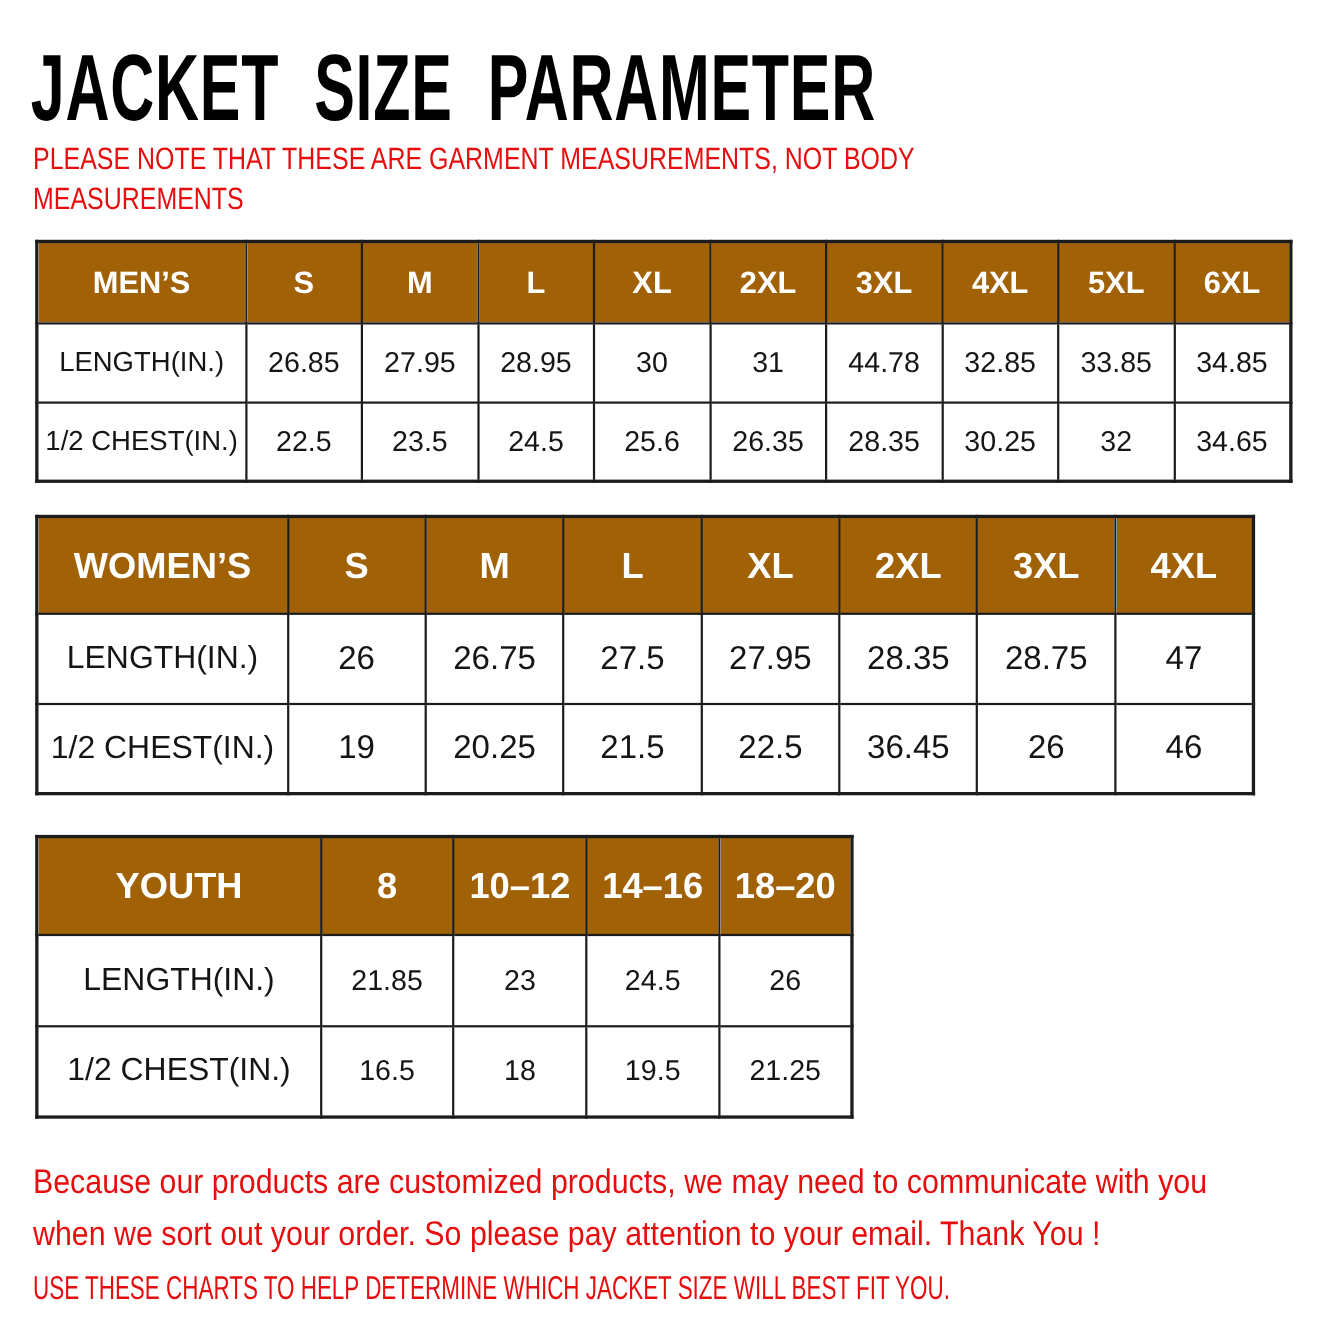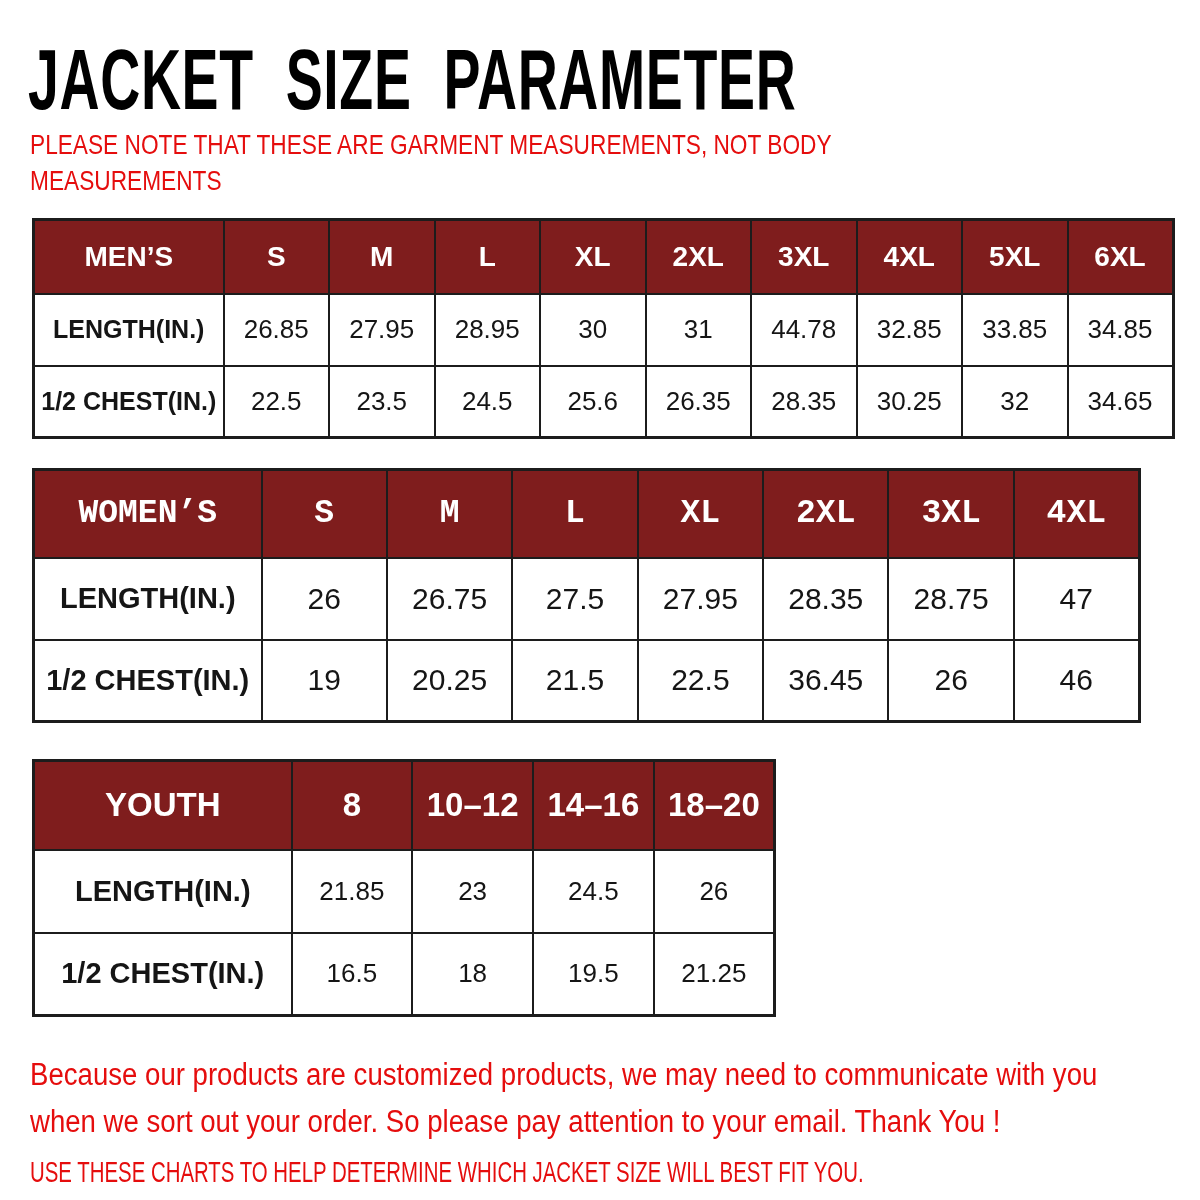--- a/index.html
+++ b/index.html
@@ -57,41 +57,41 @@
   }
   table.size-table th,
   table.size-table td {
     border: 2px solid #1c1c1c;
     text-align: center;
     vertical-align: middle;
     padding: 0;
     overflow: hidden;
   }
   table.size-table th {
-    background: #7f1d1d;
+    background: #a16207;
     color: #ffffff;
     font-weight: 700;
   }
   table.size-table td { color: #151515; }
   table.size-table td.row-label {
-    font-weight: 700;
+    font-weight: 400;
     white-space: nowrap;
   }
 
   
   #mens-table { left: 32px; top: 197px; width: 1140px; }
   #mens-table thead tr { height: 74px; }
   #mens-table tbody tr { height: 72px; }
   #mens-table th { font-size: 28px; }
   #mens-table td { font-size: 26px; }
   #mens-table td.row-label { font-size: 25px; }
 
   
   #womens-table { left: 32px; top: 447px; width: 1106px; }
-  #womens-table thead tr { height: 88px; font-family: Liberation Mono, monospace; }
+  #womens-table thead tr { height: 88px; }
   #womens-table tbody tr { height: 82px; }
   #womens-table th { font-size: 33px; }
   #womens-table td { font-size: 30px; }
   #womens-table td.row-label { font-size: 29px; }
 
   
   #youth-table { left: 32px; top: 738px; width: 741px; }
   #youth-table thead tr { height: 89px; }
   #youth-table tbody tr { height: 83px; }
   #youth-table th { font-size: 33px; }

